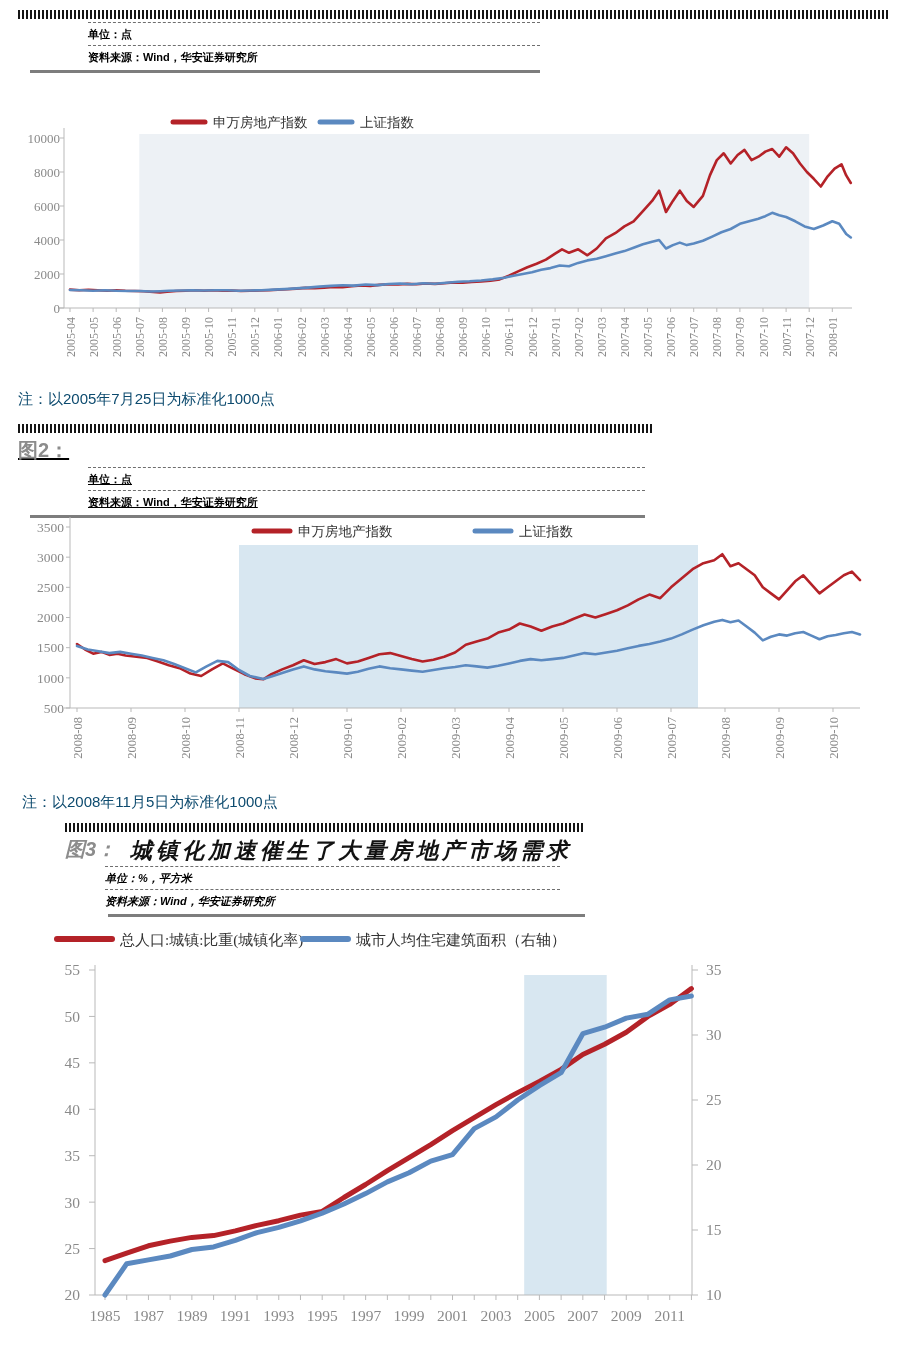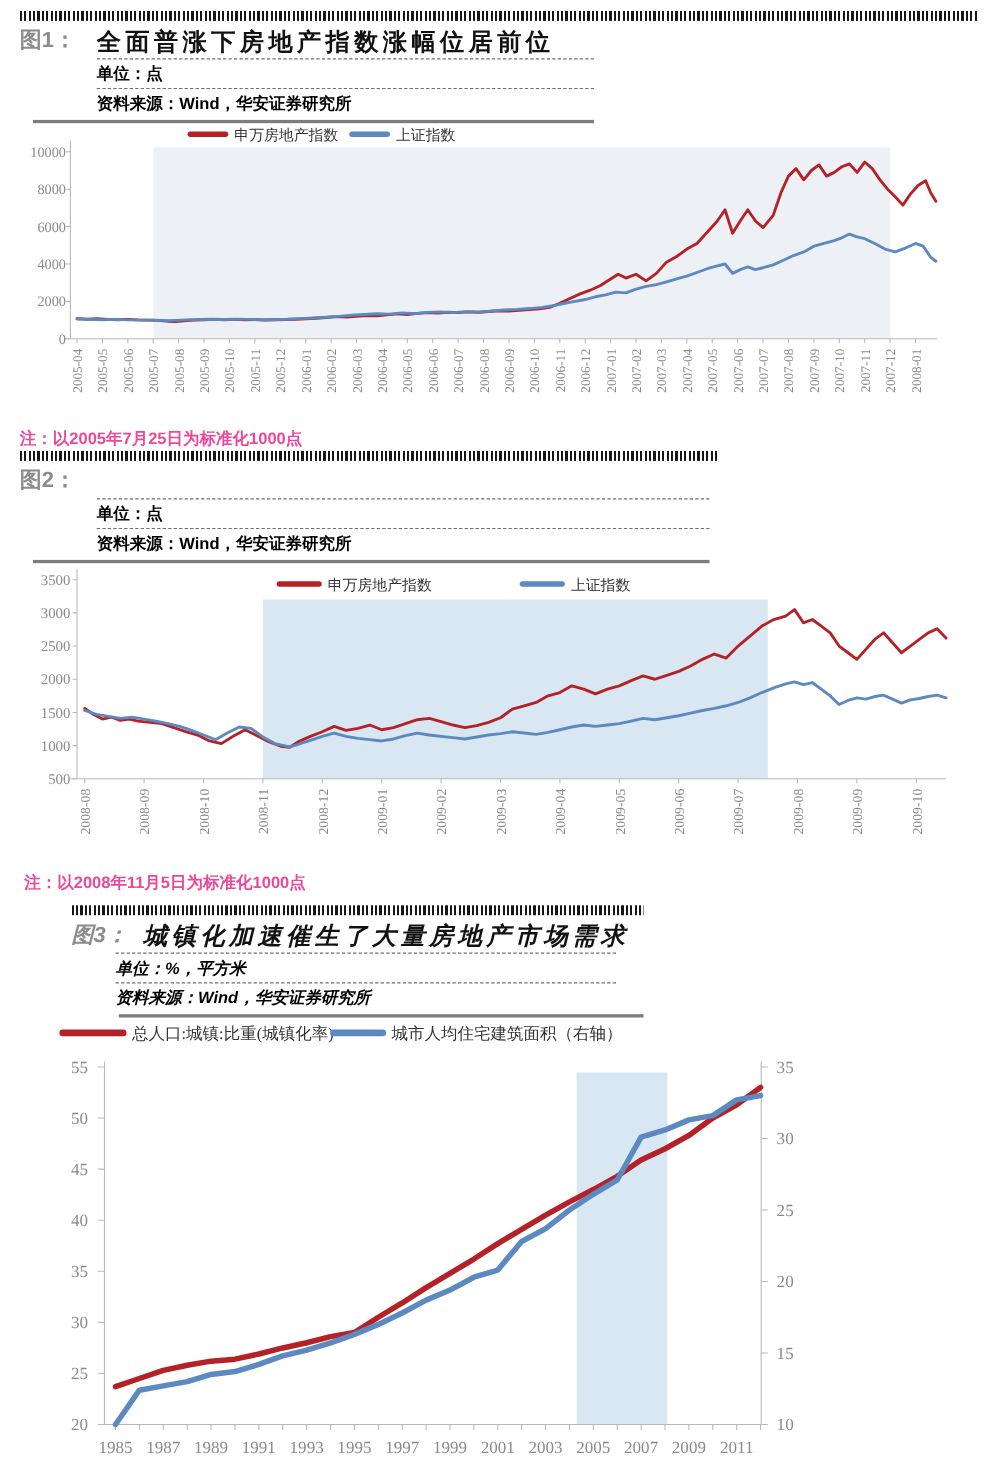--- a/index.html
+++ b/index.html
@@ -4,39 +4,35 @@
 <style>
   html,body{margin:0;padding:0;background:#fff;}
   .page{position:relative;width:900px;height:1347px;background:#fff;overflow:hidden;
         font-family:"Liberation Sans",sans-serif;}
   .fig-header{position:absolute;}
   .dotbar{height:9px;background:repeating-linear-gradient(to right,#161616 0px,#161616 2px,#ffffff 2px,#ffffff 4px);}
   .title-row{display:flex;align-items:flex-end;margin-top:4px;}
   .fig-label{font-size:20px;font-weight:bold;color:#8c8c8c;flex:0 0 auto;}
   .fig-title{font-size:22px;font-weight:bold;color:#121212;letter-spacing:4px;white-space:nowrap;line-height:1.15;}
   .h-underline{border-top:1px dashed #6f6f6f;height:0;margin-top:3px;}
-  .meta-row{font-size:15px;font-weight:bold;color:#000;padding:4px 0 3px 0;}
+  .meta-row{font-size:11px;font-weight:bold;color:#000;padding:4px 0 3px 0;}
   .src-line{border-top:3px solid #7d7d7d;height:0;margin-top:2px;}
-  .note{position:absolute;font-size:15px;font-weight:bold;color:#ec4899;white-space:nowrap;}
+  .note{position:absolute;font-size:15px;font-weight:normal;color:#0c4a6e;white-space:nowrap;}
   svg.chart{position:absolute;left:0;display:block;}
   
   .indent-a{margin-left:70px;}
   .indent-b{margin-left:40px;}
 </style>
 </head>
 <body>
 
 <div class="page">
 
   <div class="fig-header" style="top:10px;left:18px;width:872px;">
     <div class="dotbar"></div>
-    <div class="title-row">
-      <span class="fig-label" style="width:70px;">图1：</span>
-      <span class="fig-title">全面普涨下房地产指数涨幅位居前位</span>
-    </div>
     <div class="h-underline indent-a" style="width:452px;"></div>
     <div class="meta-row indent-a" style="width:452px;">单位：点</div>
     <div class="h-underline indent-a" style="width:452px;margin-top:0;"></div>
     <div class="meta-row indent-a">资料来源：Wind，华安证券研究所</div>
     <div class="src-line" style="margin-left:12px;width:510px;"></div>
   </div>
 
   <svg id="chart1" class="chart" style="top:112px;" width="900" height="270">
       <rect x="139.3" y="22" width="669.9" height="174" fill="#edf1f5"></rect>
       <line x1="64" y1="16" x2="64" y2="196" stroke="#b9b9b9" stroke-width="1"></line>
@@ -124,21 +120,21 @@
       <path d="M70.0 177.6 L79.2 178.2 L88.5 177.8 L97.7 178.3 L107.0 178.7 L116.2 178.3 L125.4 178.8 L134.7 179.0 L143.9 179.3 L153.2 180.0 L160.1 180.4 L167.0 179.7 L176.3 179.0 L185.5 178.7 L194.7 178.3 L204.0 178.7 L213.2 178.3 L222.5 178.7 L231.7 178.5 L240.9 179.0 L250.2 178.8 L259.4 178.5 L268.7 178.2 L277.9 177.8 L287.1 177.3 L296.4 176.6 L305.6 175.9 L314.9 176.3 L324.1 175.6 L333.3 174.9 L342.6 175.1 L351.8 174.2 L361.1 173.4 L370.3 173.9 L379.5 172.9 L388.8 172.2 L398.0 172.5 L407.3 171.9 L416.5 172.2 L425.7 171.5 L435.0 171.9 L444.2 171.2 L453.5 170.5 L462.7 170.7 L471.9 170.0 L481.2 169.5 L490.4 168.8 L499.7 167.4 L508.9 163.7 L518.1 159.4 L527.4 155.2 L536.6 151.8 L545.9 147.6 L555.1 141.6 L562.0 137.3 L569.0 140.8 L578.2 137.3 L587.4 143.3 L596.7 136.5 L605.9 126.3 L615.2 121.2 L624.4 114.4 L633.6 109.3 L642.9 99.1 L652.1 88.9 L659.1 78.7 L666.0 100.0 L672.9 88.9 L679.8 78.7 L686.8 88.9 L693.7 94.9 L702.9 83.8 L709.9 63.4 L716.8 48.1 L723.7 41.3 L730.7 51.5 L737.6 43.0 L744.5 37.9 L751.5 48.1 L758.4 44.7 L765.3 39.6 L772.2 37.0 L779.2 44.7 L786.1 35.3 L793.0 41.3 L800.0 51.5 L806.9 60.0 L813.8 66.8 L820.8 74.5 L827.7 64.3 L834.6 56.6 L841.5 52.3 L846.2 63.4 L850.8 71.0" fill="none" stroke="#b42228" stroke-width="2.6" stroke-linejoin="round" stroke-linecap="round"></path>
       <path d="M70.0 178.0 L81.5 178.3 L93.1 178.7 L104.7 178.3 L116.2 178.8 L127.8 179.0 L139.3 179.0 L150.9 179.5 L160.1 179.2 L169.3 178.8 L180.9 178.5 L192.4 178.2 L204.0 178.5 L215.5 178.2 L227.1 178.3 L238.6 178.7 L250.2 178.5 L261.7 178.2 L273.3 177.6 L284.8 177.1 L296.4 176.4 L307.9 175.6 L319.5 174.6 L331.0 173.9 L342.6 173.2 L354.1 173.6 L365.7 172.5 L377.2 173.1 L388.8 172.0 L400.3 171.5 L411.9 172.2 L423.4 171.3 L435.0 171.7 L446.5 170.8 L458.1 169.8 L469.6 169.3 L481.2 168.5 L492.7 167.4 L504.3 165.7 L513.5 163.7 L522.8 162.0 L532.0 160.3 L541.2 157.8 L550.5 156.1 L559.7 153.5 L569.0 154.3 L578.2 150.9 L587.4 148.4 L596.7 146.7 L605.9 144.2 L615.2 141.6 L624.4 139.1 L633.6 135.7 L642.9 132.3 L652.1 129.7 L659.1 128.0 L666.0 136.5 L672.9 133.1 L679.8 130.6 L686.8 133.1 L693.7 131.4 L702.9 128.8 L712.2 124.6 L721.4 120.3 L730.7 117.0 L739.9 111.8 L749.1 109.3 L758.4 106.8 L765.3 104.2 L772.2 100.8 L779.2 103.3 L786.1 105.0 L795.3 109.3 L804.6 114.4 L813.8 117.0 L823.1 113.5 L832.3 109.3 L839.2 111.8 L846.2 122.0 L850.8 125.5" fill="none" stroke="#5b89c0" stroke-width="2.6" stroke-linejoin="round" stroke-linecap="round"></path>
       <line x1="173" y1="10" x2="205" y2="10" stroke="#b42228" stroke-width="5" stroke-linecap="round"></line>
       <text x="213" y="15" font-size="13.5" fill="#333" font-family="&quot;Liberation Serif&quot;,&quot;DejaVu Serif&quot;,serif">申万房地产指数</text>
       <line x1="320" y1="10" x2="352" y2="10" stroke="#5b89c0" stroke-width="5" stroke-linecap="round"></line>
       <text x="360" y="15" font-size="13.5" fill="#333" font-family="&quot;Liberation Serif&quot;,&quot;DejaVu Serif&quot;,serif">上证指数</text>
     </svg>
 
   <div class="note" style="top:390px;left:18px;">注：以2005年7月25日为标准化1000点</div>
 
-  <div class="fig-header" style="top:410px;left:18px;width:634px;">
+  <div class="fig-header" style="top:424px;left:18px;width:634px;text-decoration:underline;">
     <div class="dotbar"></div>
     <div class="title-row">
       <span class="fig-label" style="width:70px;">图2：</span>
     </div>
     <div class="h-underline indent-a" style="width:557px;"></div>
     <div class="meta-row indent-a" style="width:557px;">单位：点</div>
     <div class="h-underline indent-a" style="width:557px;margin-top:0;"></div>
     <div class="meta-row indent-a">资料来源：Wind，华安证券研究所</div>
     <div class="src-line" style="margin-left:12px;width:615px;"></div>
   </div>

